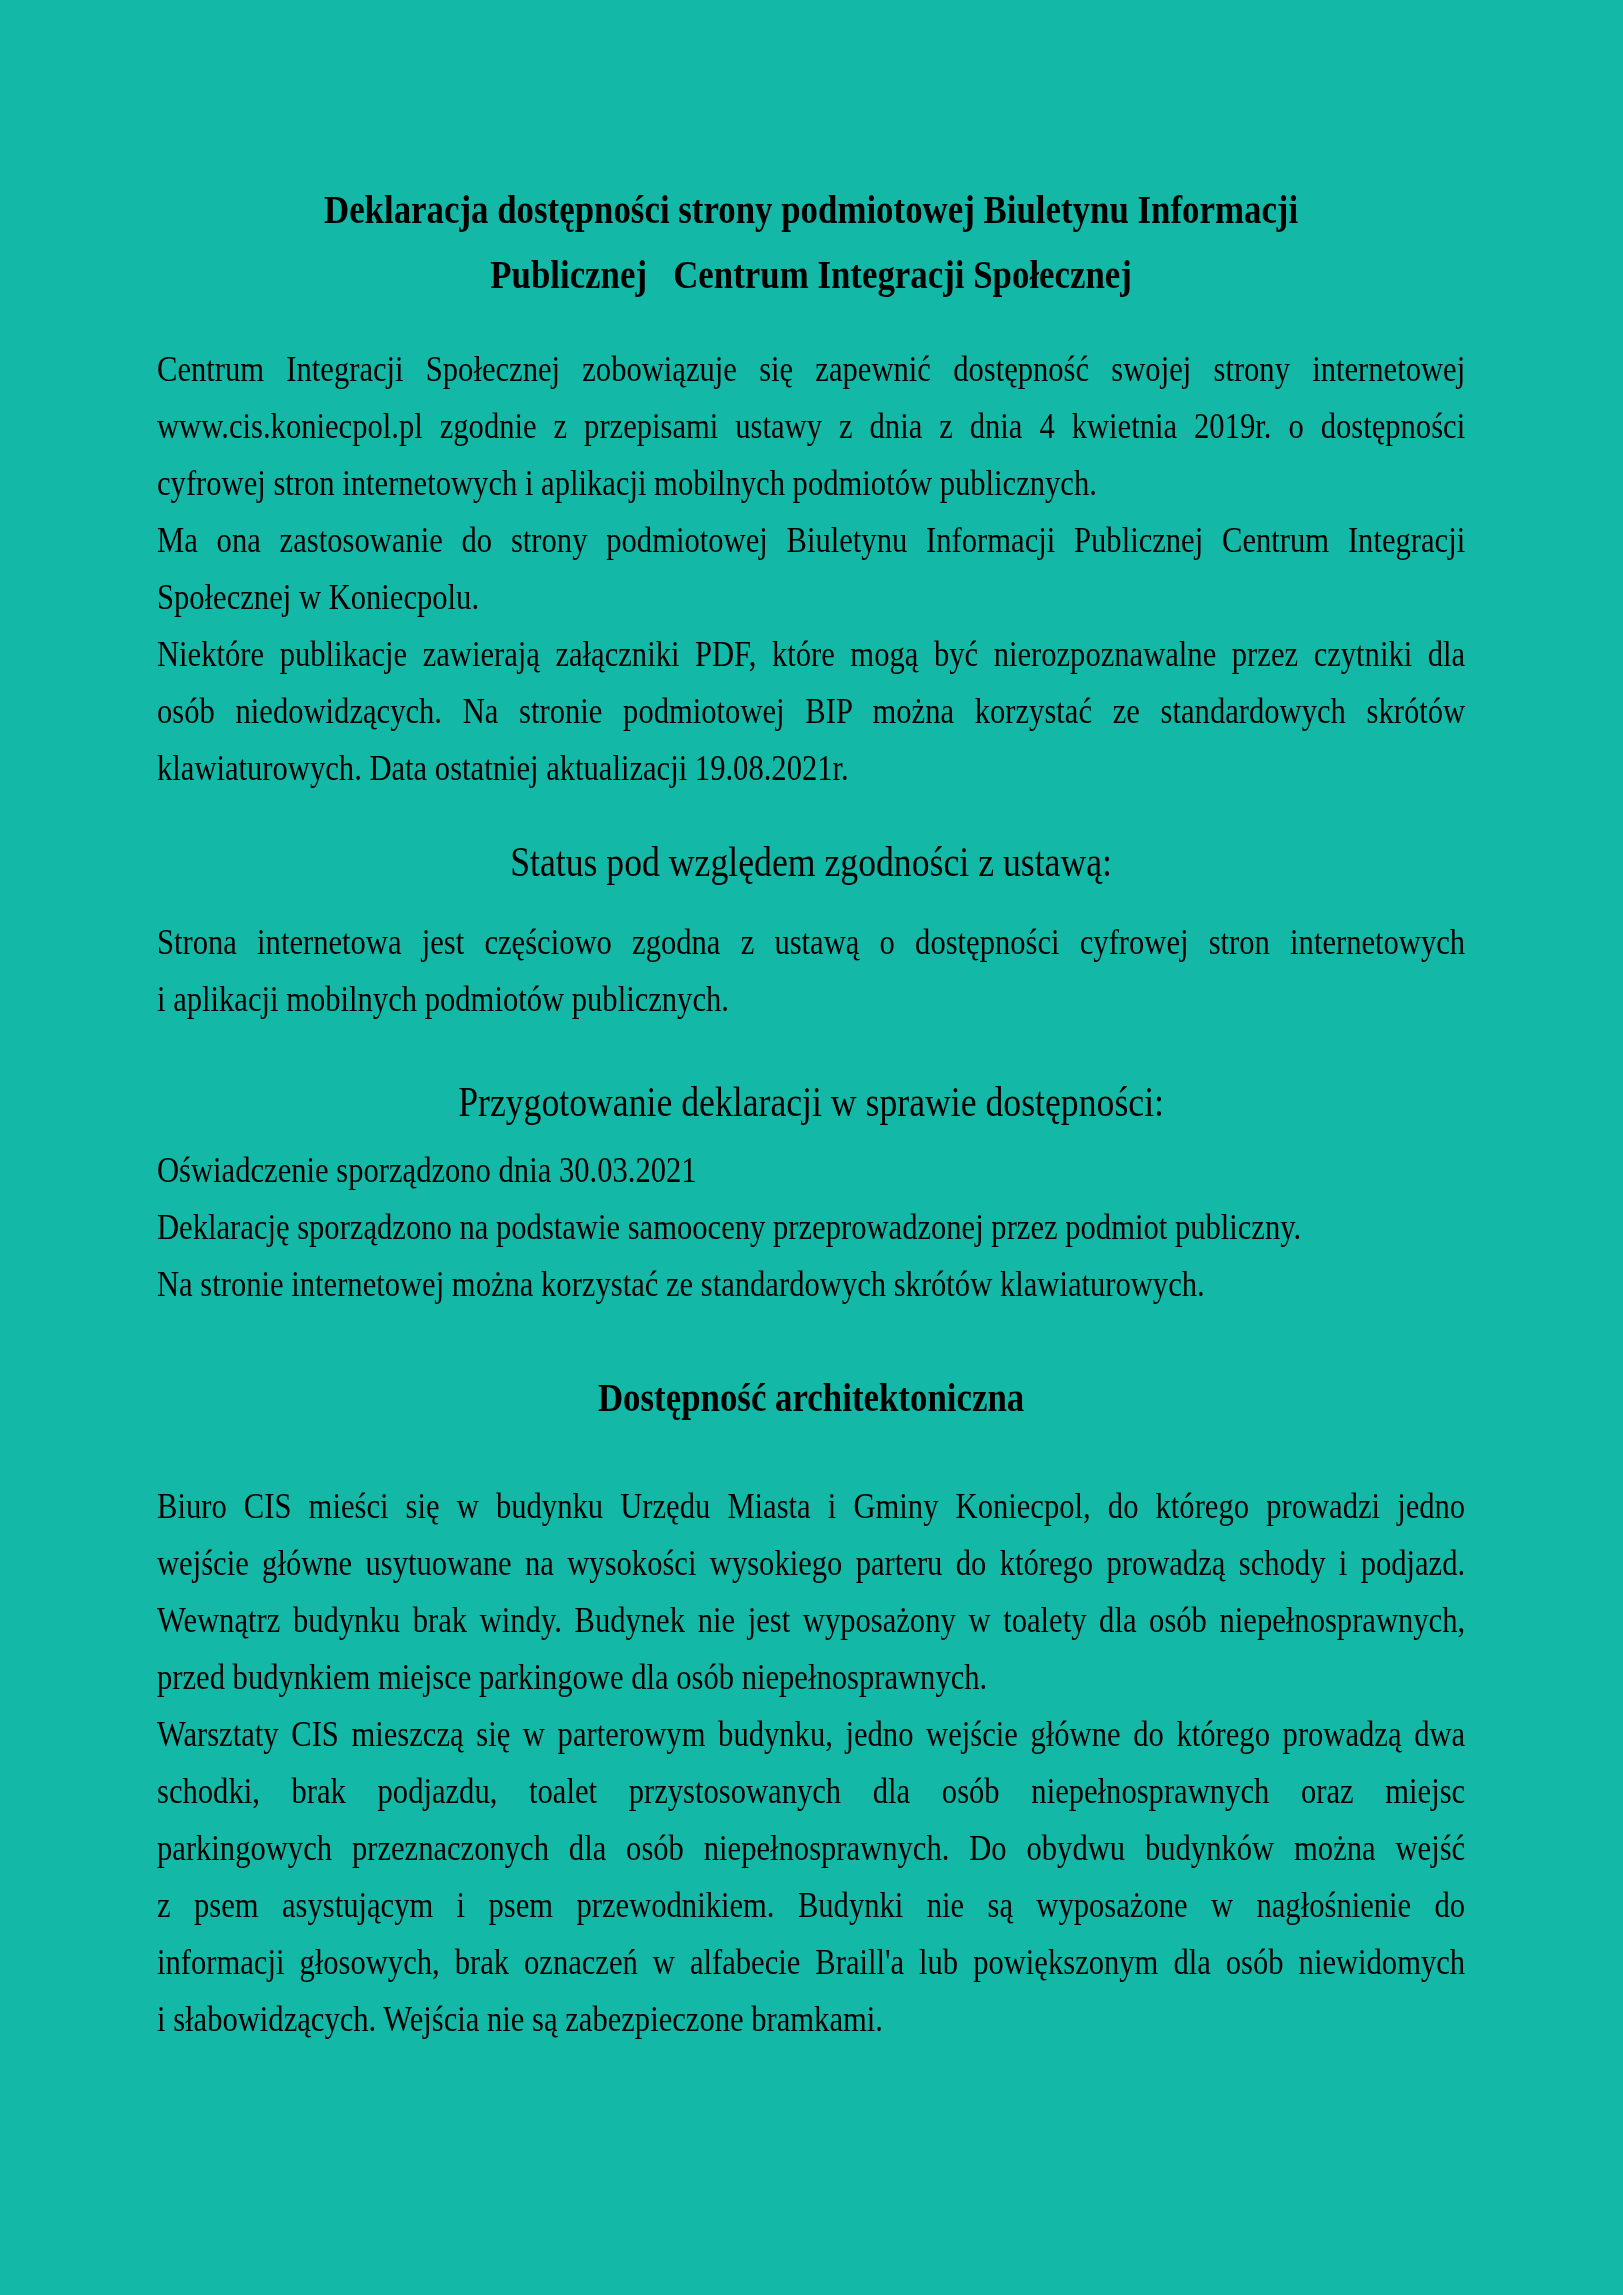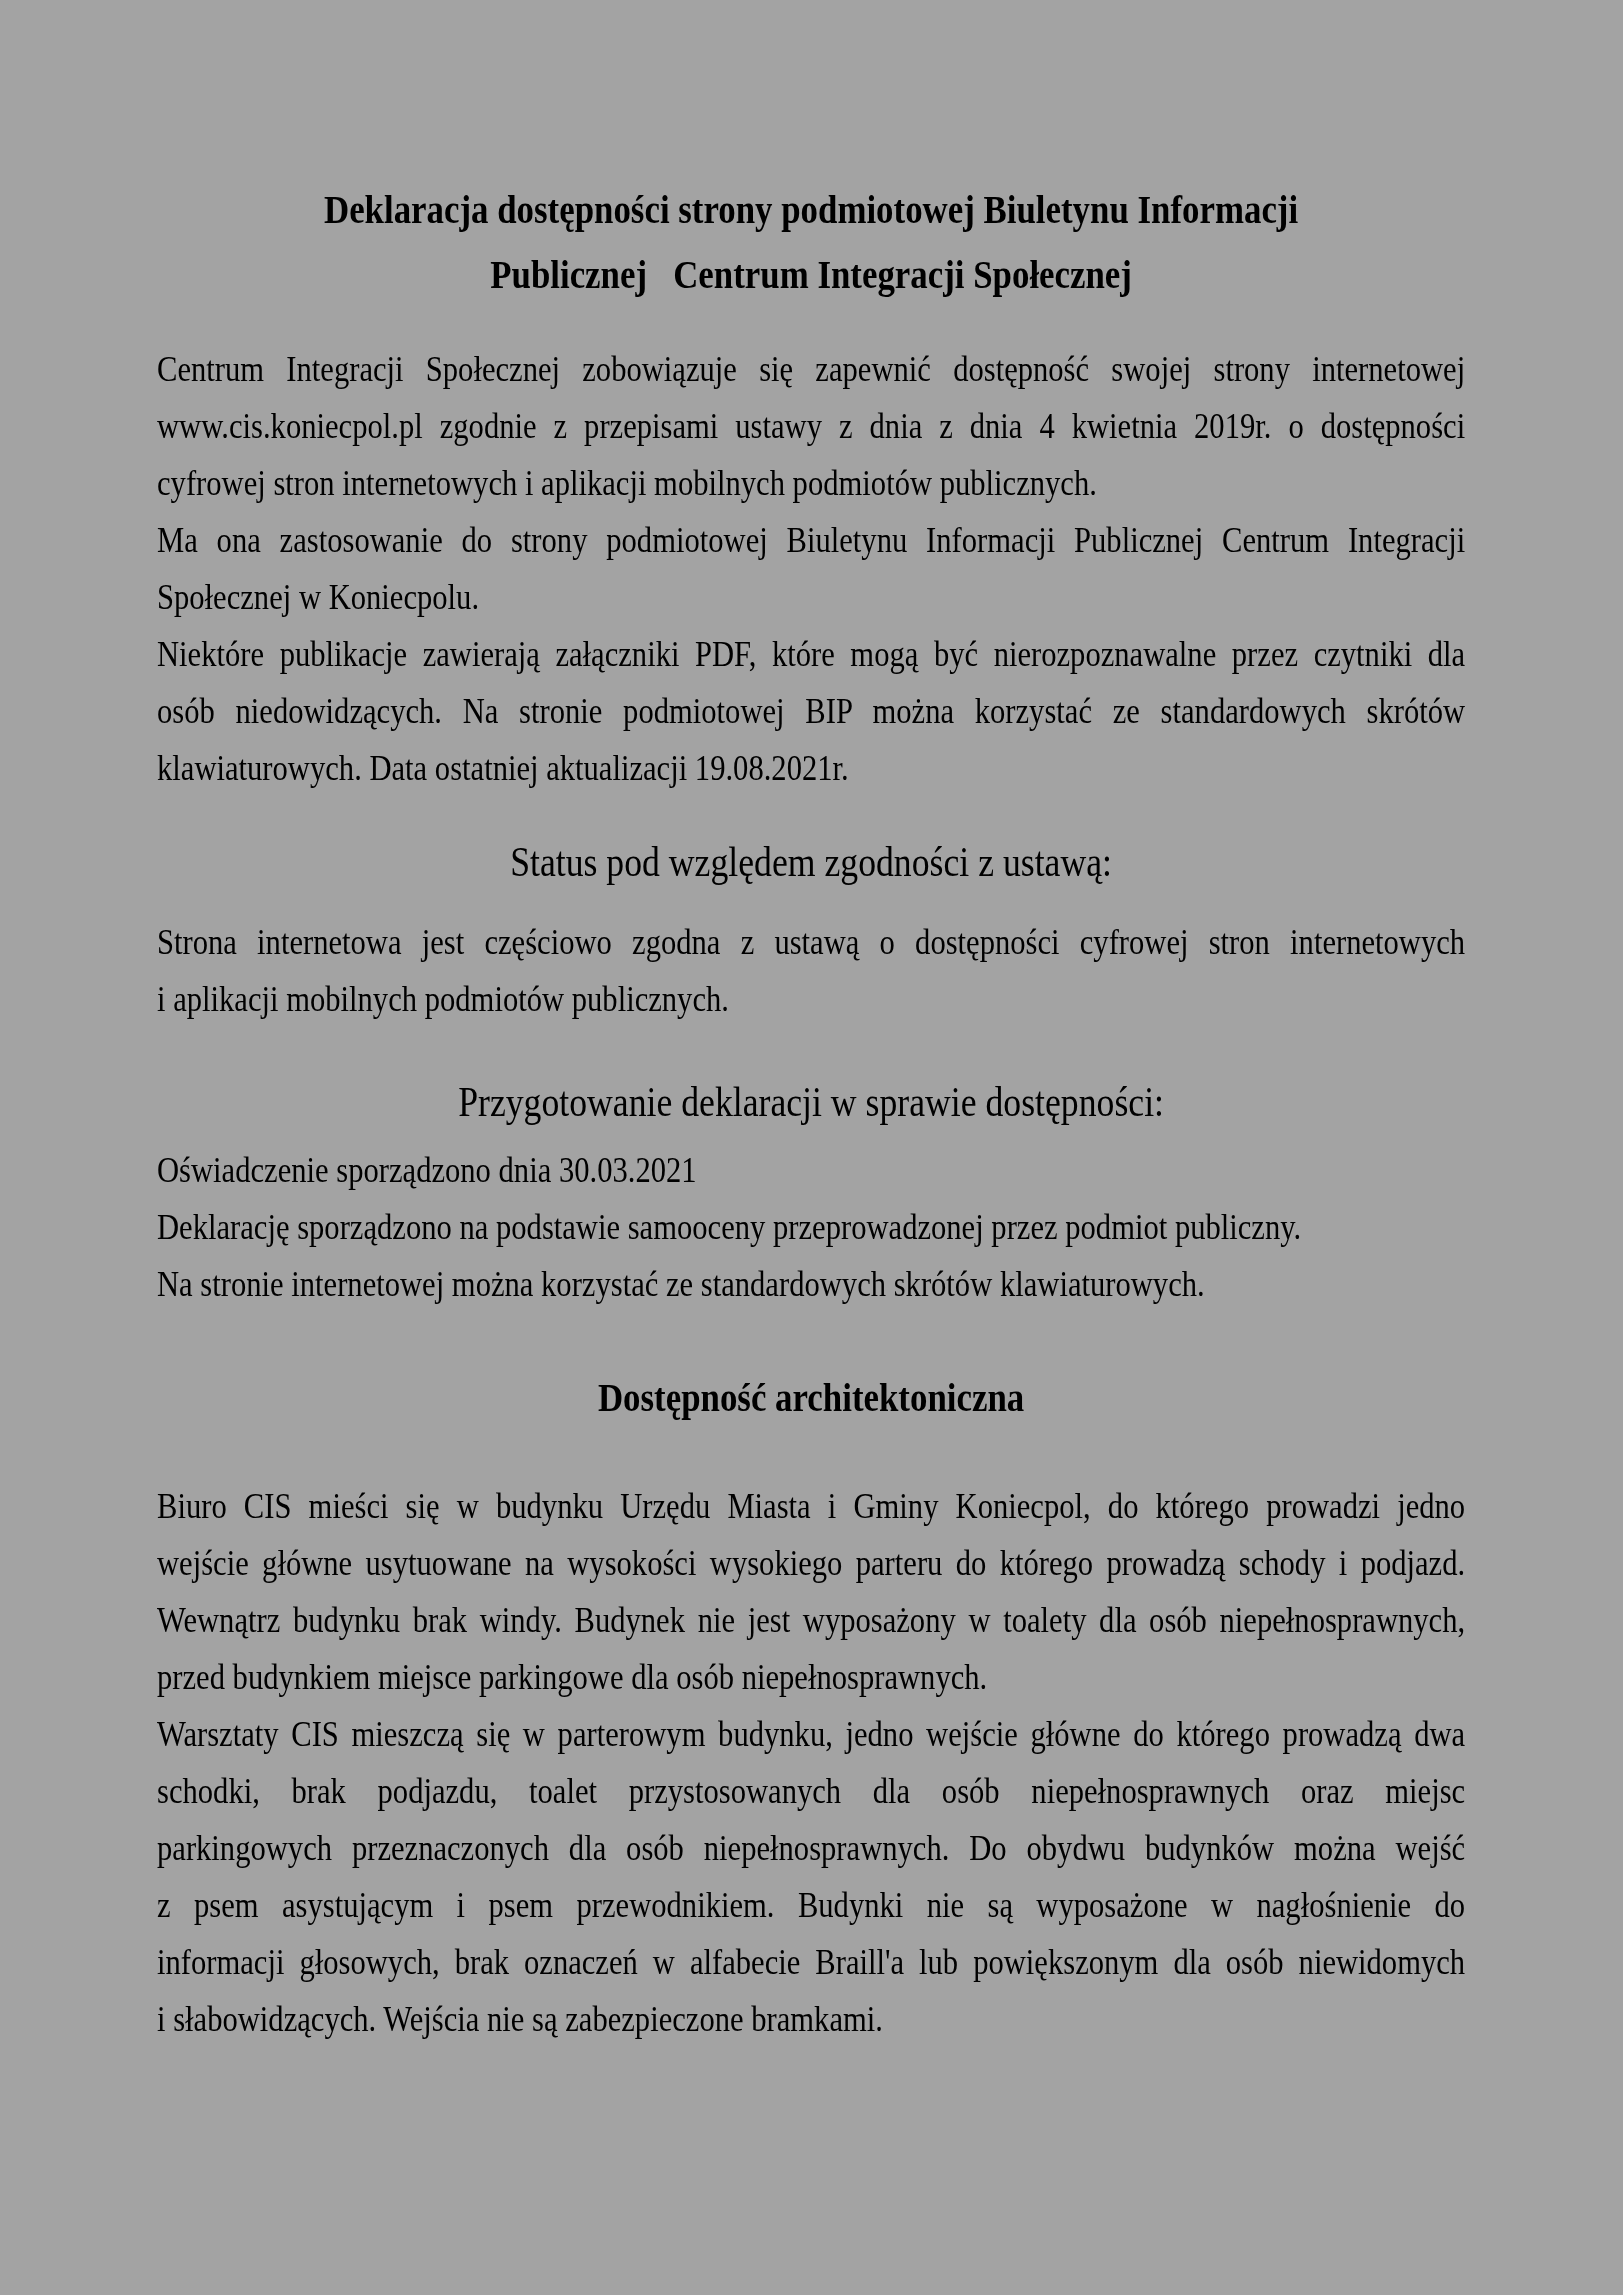--- a/index.html
+++ b/index.html
@@ -5,21 +5,21 @@
 <style>
   html, body {
     margin: 0;
     padding: 0;
     background: #ffffff;
   }
   .page {
     position: relative;
     width: 1623px;
     height: 2295px;
-    background: #a3a3a3;
+    background: #14b8a6;
     box-sizing: border-box;
     padding: 177px 0 0 157px;
     overflow: hidden;
     color: #000000;
     font-family: "Liberation Serif", "DejaVu Serif", serif;
   }
   
   .content {
     width: 1539px;
     transform: scaleX(0.85);

